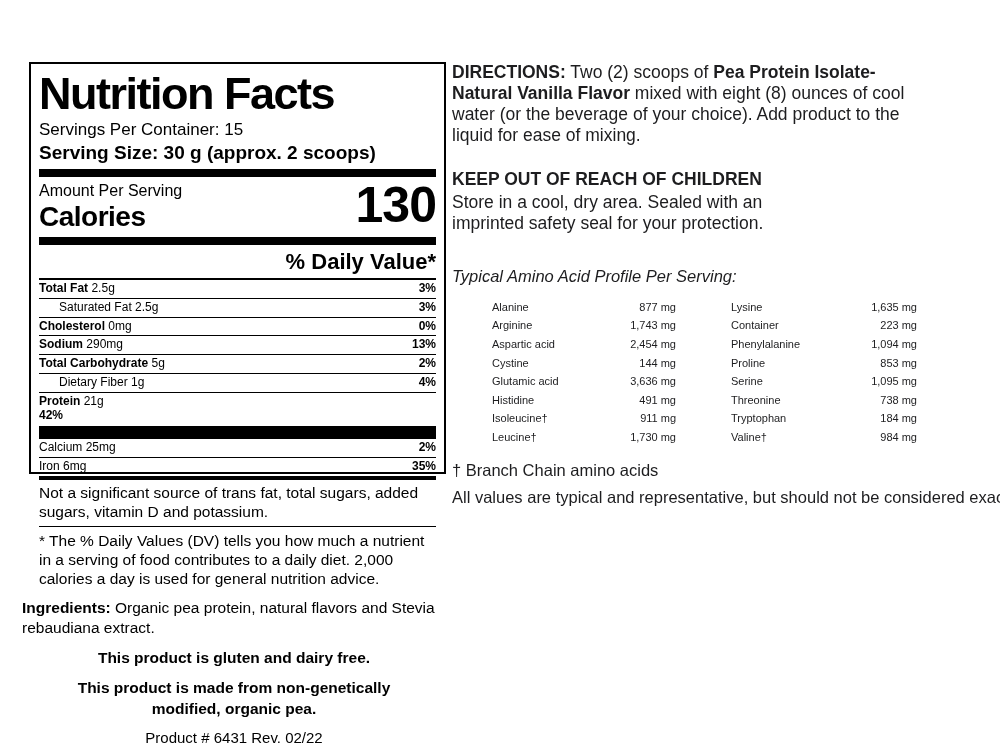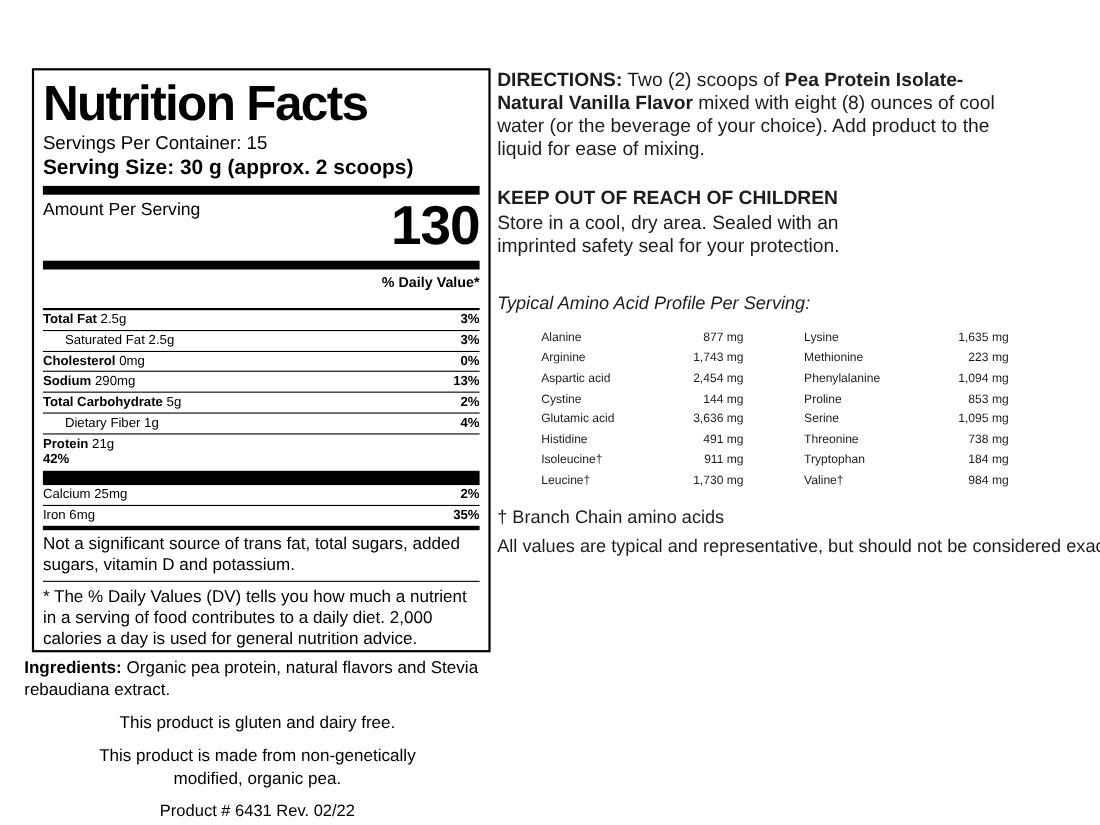--- a/index.html
+++ b/index.html
@@ -4,43 +4,43 @@
 <style>
   * { margin:0; padding:0; box-sizing:border-box; }
   html,body { background:#ffffff; }
   body {
     width:1000px; height:750px; position:relative; overflow:hidden;
     font-family:"Liberation Sans", sans-serif; color:#000;
   }
 
   
   .nf-panel {
-    position:absolute; left:29px; top:62px; width:417px; height:531px;
+    position:absolute; left:29px; top:62px; width:417px; height:412px;
     border:2px solid #000; padding:4px 8px 0 8px; background:#fff;
   }
   .nf-title {
     font-size:45px; font-weight:bold; letter-spacing:-1.5px; line-height:1.0;
     padding-top:3px;
   }
   .nf-servings { font-size:17px; margin-top:4px; }
   .nf-serving-size { font-size:19px; font-weight:bold; margin-top:2px; }
   .bar { background:#000; width:100%; }
   .bar-8 { height:8px; margin-top:5px; }
   .bar-8b { height:8px; margin-top:3px; }
   .bar-12 { height:13px; margin-top:2px; }
   .nf-cal-block { position:relative; margin-top:5px; height:52px; }
   .nf-amount { font-size:16px; }
   .nf-cal-label { font-size:28px; font-weight:bold; margin-top:1px; letter-spacing:-0.5px; }
   .nf-cal-value {
     position:absolute; right:0; top:0; font-size:50px; font-weight:bold;
     line-height:0.95; letter-spacing:-1px;
   }
   .nf-dv-header {
-    text-align:right; font-weight:bold; font-size:13px;
-    padding:4px 0 16px 0; border-bottom:2.5px solid #000;
+    text-align:right; font-weight:bold; font-size:22px;
+    padding:4px 0 3px 0; border-bottom:2.5px solid #000;
   }
   .nf-row {
     display:flex; justify-content:space-between; align-items:baseline;
     font-size:12px; padding:2px 0 2px 0; border-bottom:1.5px solid #000;
     line-height:1.15;
   }
   .nf-row .amt { font-weight:normal; }
   .nf-row .nm-bold { font-weight:bold; }
   .nf-row .dv { font-weight:bold; }
   .nf-row.indent { padding-left:20px; }
@@ -52,21 +52,21 @@
   }
   .nf-footnote { font-size:15.5px; line-height:1.25; padding:4px 0 0 0; }
 
   
   .below {
     position:absolute; left:22px; top:598px; width:424px; font-size:15.5px;
     line-height:1.3;
   }
   .ingredients { margin:0; }
   .ingredients b { font-weight:bold; }
-  .center-bold { font-weight:normal; text-align:center; margin-top:10px; font-size:15.5px; }
+  .center-bold { font-weight:bold; text-align:center; margin-top:10px; font-size:15.5px; }
   .center-bold.narrow { max-width:335px; margin-left:auto; margin-right:auto; }
   .product-line { text-align:center; margin-top:9px; font-size:15px; font-weight:normal; }
 
   
   .right-col {
     position:absolute; left:452px; top:62px; width:500px; color:#1d1d1f;
     font-size:17.5px; line-height:1.2;
   }
   .right-col b { font-weight:bold; }
   .directions { width:466px; }
@@ -85,20 +85,21 @@
 <body>
 
 <div class="nf-panel">
   <div class="nf-title">Nutrition Facts</div>
   <div class="nf-servings">Servings Per Container: 15</div>
   <div class="nf-serving-size">Serving Size: 30 g (approx. 2 scoops)</div>
   <div class="bar bar-8"></div>
 
   <div class="nf-cal-block">
     <div class="nf-amount">Amount Per Serving</div>
+    <div class="nf-cal-label">Calories</div>
     <div class="nf-cal-value">130</div>
   </div>
   <div class="bar bar-8b"></div>
 
   <div class="nf-dv-header">% Daily Value*</div>
 
   <div class="nf-row">
     <span><span class="nm-bold">Total Fat</span><span class="amt"> 2.5g</span></span>
     <span class="dv">3%</span>
   </div>
@@ -190,21 +191,21 @@
           <span class="a-name">Leucine†</span>
           <span class="a-val">1,730 mg</span>
         </div>
     </div>
     <div class="amino-colwrap">
       <div class="amino-row">
           <span class="a-name">Lysine</span>
           <span class="a-val">1,635 mg</span>
         </div>
       <div class="amino-row">
-          <span class="a-name">Methionine</span>
+          <span class="a-name">Container</span>
           <span class="a-val">223 mg</span>
         </div>
       <div class="amino-row">
           <span class="a-name">Phenylalanine</span>
           <span class="a-val">1,094 mg</span>
         </div>
       <div class="amino-row">
           <span class="a-name">Proline</span>
           <span class="a-val">853 mg</span>
         </div>

